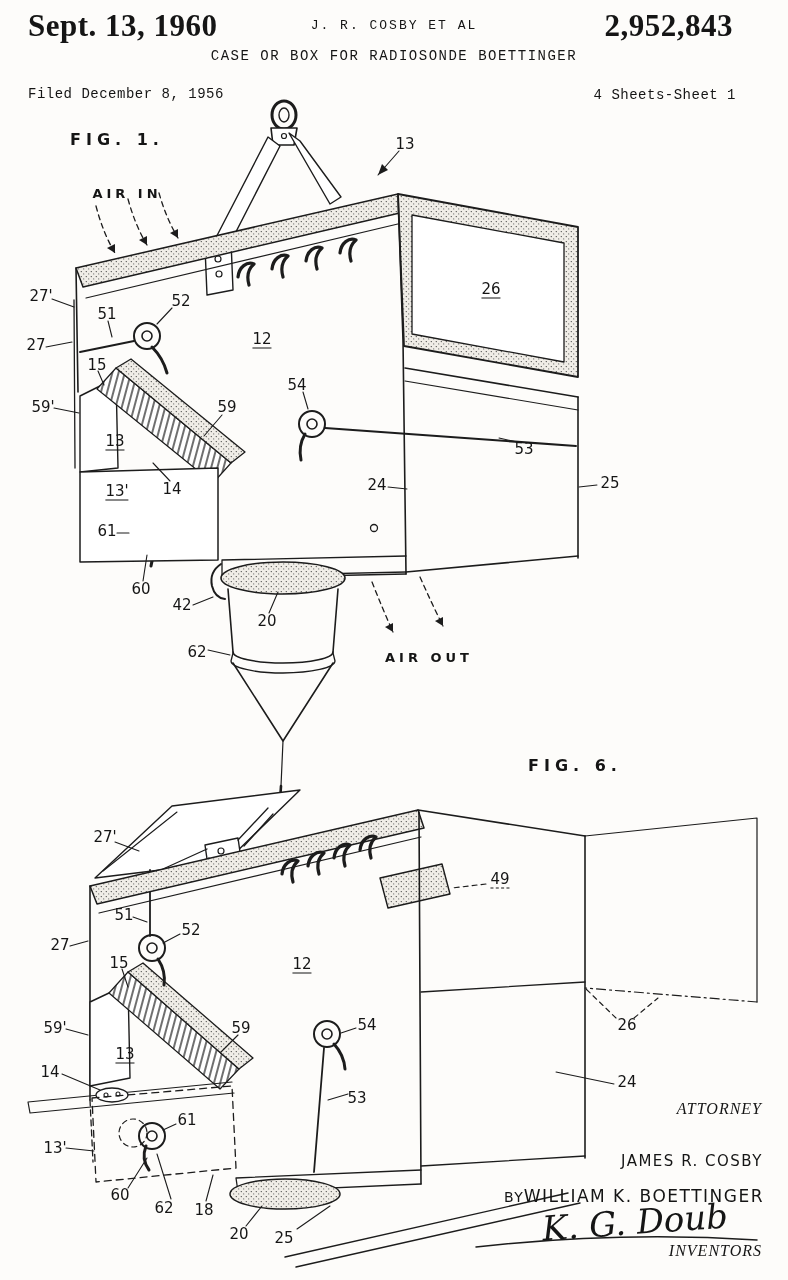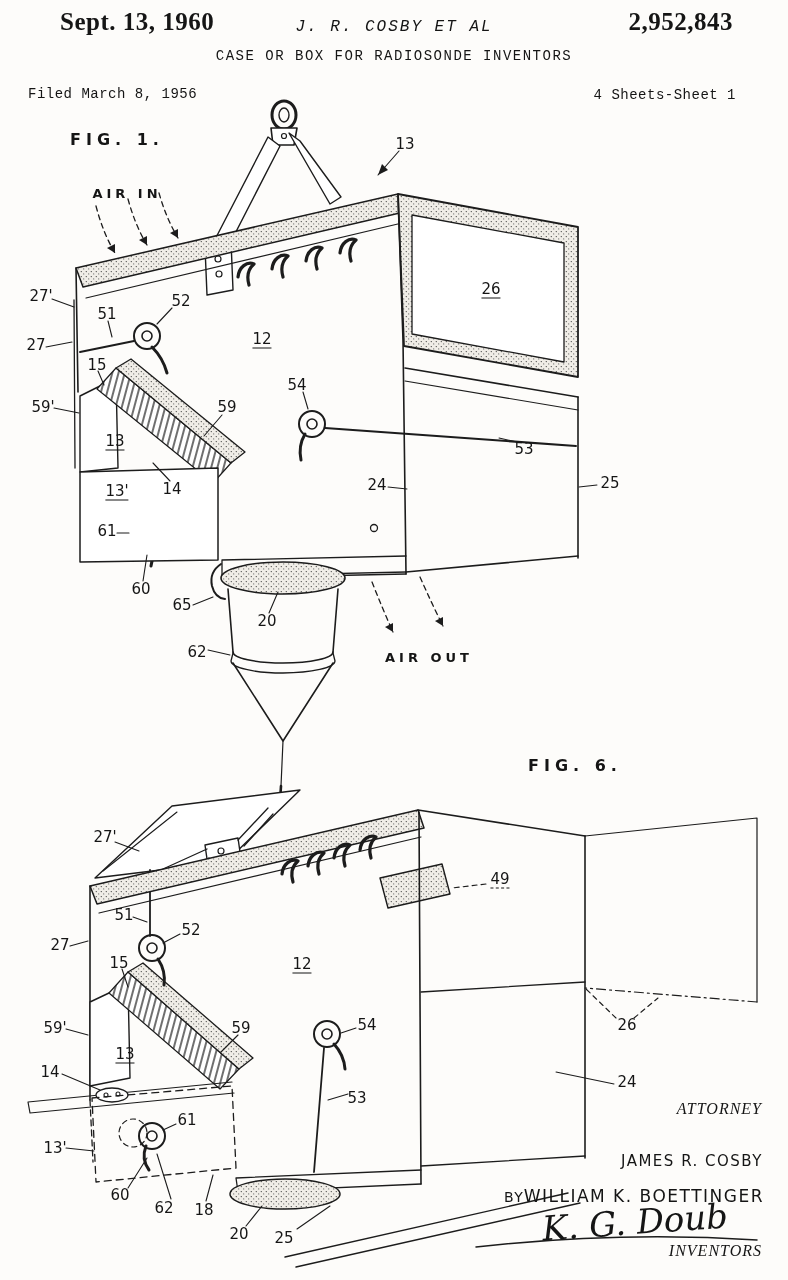--- a/index.html
+++ b/index.html
@@ -7,27 +7,27 @@
     position:relative; width:788px; height:1280px; margin:0 auto;
     background:#fdfcfa; color:#151515; overflow:hidden;
     font-family:"Liberation Sans", sans-serif;
   }
   .abs { position:absolute; }
   svg.artwork { position:absolute; left:0; top:0; z-index:1; }
   .txt-layer { position:absolute; left:0; top:0; width:788px; height:1280px; z-index:2; }
 
   .serif-bold {
     font-family:"Liberation Serif", serif; font-weight:bold;
-    font-size:25px; letter-spacing:0.5px;margin-left:32px;
+    font-size:31px; letter-spacing:0.5px;
   }
   .typed {
     font-family:"Liberation Mono", monospace; font-size:14px;
     letter-spacing:0.5px; white-space:nowrap;
   }
-  .typed-name { font-size:16px; letter-spacing:2px;font-style:italic; }
+  .typed-name { font-size:13px; letter-spacing:2px; }
   .center-line { left:0; width:100%; text-align:center; }
   .fig-label {
     font-family:"DejaVu Sans", sans-serif; font-size:16px; font-weight:bold;
     letter-spacing:5px; white-space:nowrap;
   }
   .refnum {
     position:absolute; transform:translate(-50%,-50%);
     font-family:"DejaVu Sans", sans-serif; font-size:15px;
     white-space:nowrap; line-height:1; z-index:3;
   }
@@ -247,22 +247,22 @@
         <path d="M486,884 L452,888" stroke-dasharray="5,4"></path>
       </g>
     </g>
   </svg>
 
   <div class="txt-layer">
 
     <div class="abs serif-bold" style="left:28px; top:8px;">Sept. 13, 1960</div>
     <div class="abs typed typed-name center-line" style="top:18px;">J. R. COSBY ET AL</div>
     <div class="abs serif-bold" style="right:55px; top:8px;">2,952,843</div>
-    <div class="abs typed center-line" style="top:48px; letter-spacing:1.5px;">CASE OR BOX FOR RADIOSONDE INVENTORS</div>
-    <div class="abs typed" style="left:28px; top:86px;">Filed March 8, 1956</div>
+    <div class="abs typed center-line" style="top:48px; letter-spacing:1.5px;">CASE OR BOX FOR RADIOSONDE BOETTINGER</div>
+    <div class="abs typed" style="left:28px; top:86px;">Filed December 8, 1956</div>
     <div class="abs typed" style="right:52px; top:87px;">4 Sheets-Sheet 1</div>
 
     <div class="abs fig-label" style="left:70px; top:130px;">FIG. 1.</div>
     <div class="abs fig-label" style="left:528px; top:756px;">FIG. 6.</div>
 
     <div class="abs italic-serif" style="right:26px; top:1100px;">ATTORNEY</div>
     <div class="abs hand-name" style="right:25px; top:1152px; font-size:15px;">JAMES R. COSBY</div>
     <div class="abs hand-name" style="left:504px; top:1189px; font-size:14px;">BY</div>
     <div class="abs hand-name" style="right:24px; top:1186px;">WILLIAM K. BOETTINGER</div>
     <div class="abs sig-script" style="right:60px; top:1202px;">K. G. Doub</div>
@@ -274,21 +274,21 @@
       <span class="refnum" style="left: 181px; top: 301px;">52</span>
       <span class="refnum" style="left: 36px; top: 345px;">27</span>
       <span class="refnum" style="left: 97px; top: 365px;">15</span>
       <span class="refnum" style="left: 43px; top: 407px;">59'</span>
       <span class="refnum" style="left: 227px; top: 407px;">59</span>
       <span class="refnum u-solid" style="left: 115px; top: 442px;">13</span>
       <span class="refnum" style="left: 172px; top: 489px;">14</span>
       <span class="refnum u-solid" style="left: 117px; top: 492px;">13'</span>
       <span class="refnum" style="left: 107px; top: 531px;">61</span>
       <span class="refnum" style="left: 141px; top: 589px;">60</span>
-      <span class="refnum" style="left: 182px; top: 605px;">65</span>
+      <span class="refnum" style="left: 182px; top: 605px;">42</span>
       <span class="refnum" style="left: 197px; top: 652px;">62</span>
       <span class="refnum" style="left: 267px; top: 621px;">20</span>
       <span class="refnum u-solid" style="left: 262px; top: 340px;">12</span>
       <span class="refnum" style="left: 297px; top: 385px;">54</span>
       <span class="refnum u-solid" style="left: 491px; top: 290px;">26</span>
       <span class="refnum" style="left: 524px; top: 449px;">53</span>
       <span class="refnum" style="left: 377px; top: 485px;">24</span>
       <span class="refnum" style="left: 610px; top: 483px;">25</span>
       <span class="refnum spaced" style="left: 429px; top: 657px;">AIR OUT</span>
       <span class="refnum" style="left: 105px; top: 837px;">27'</span>

